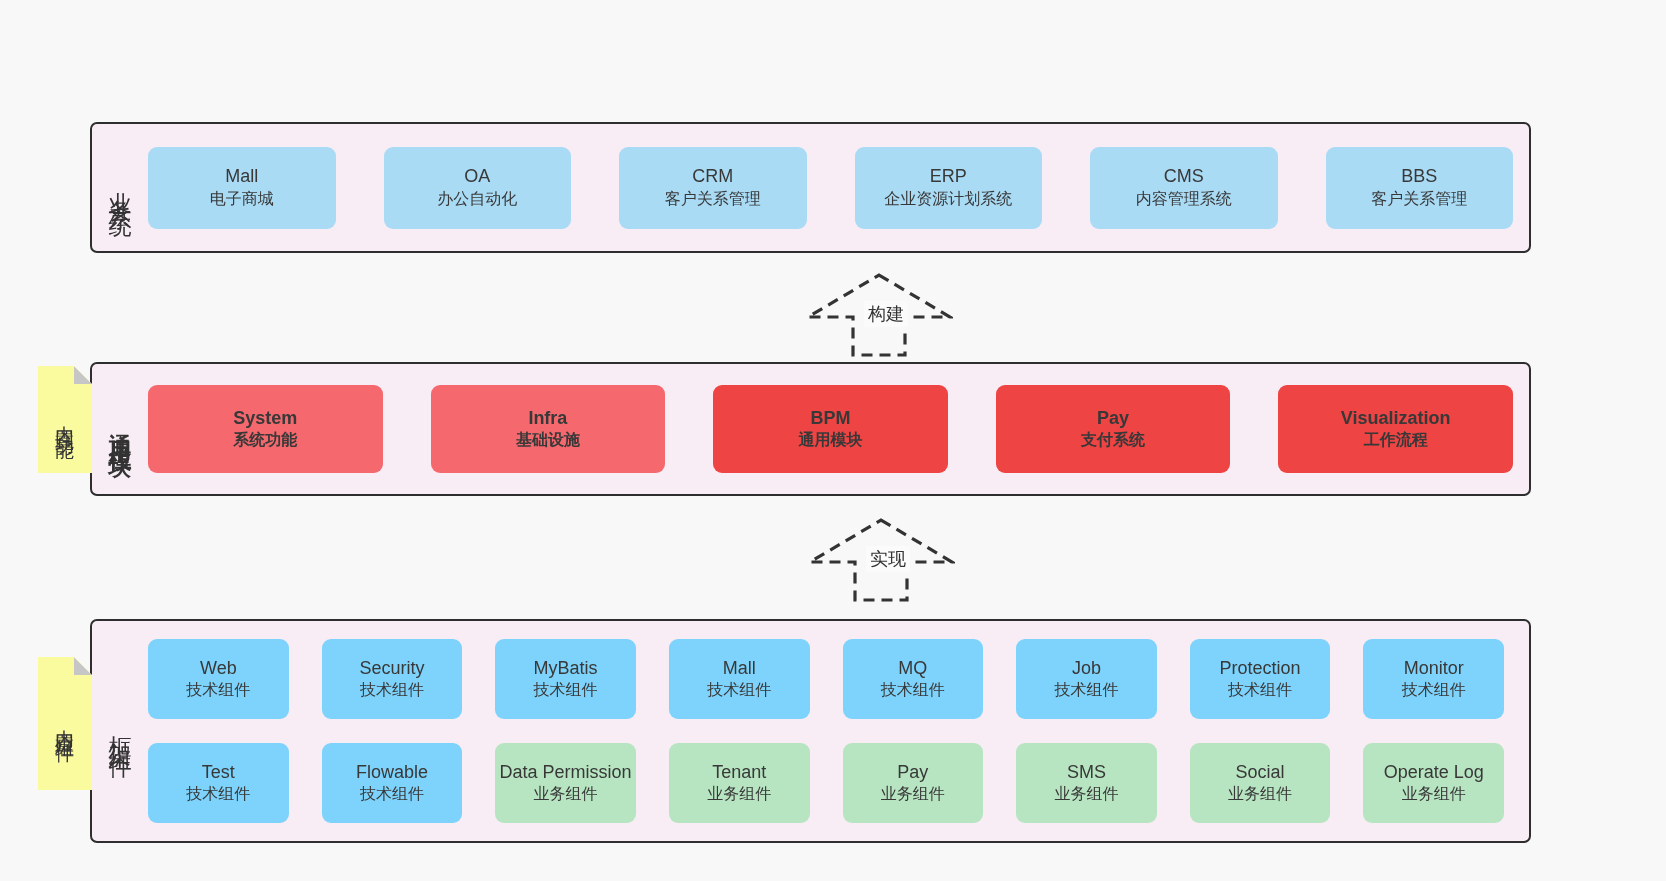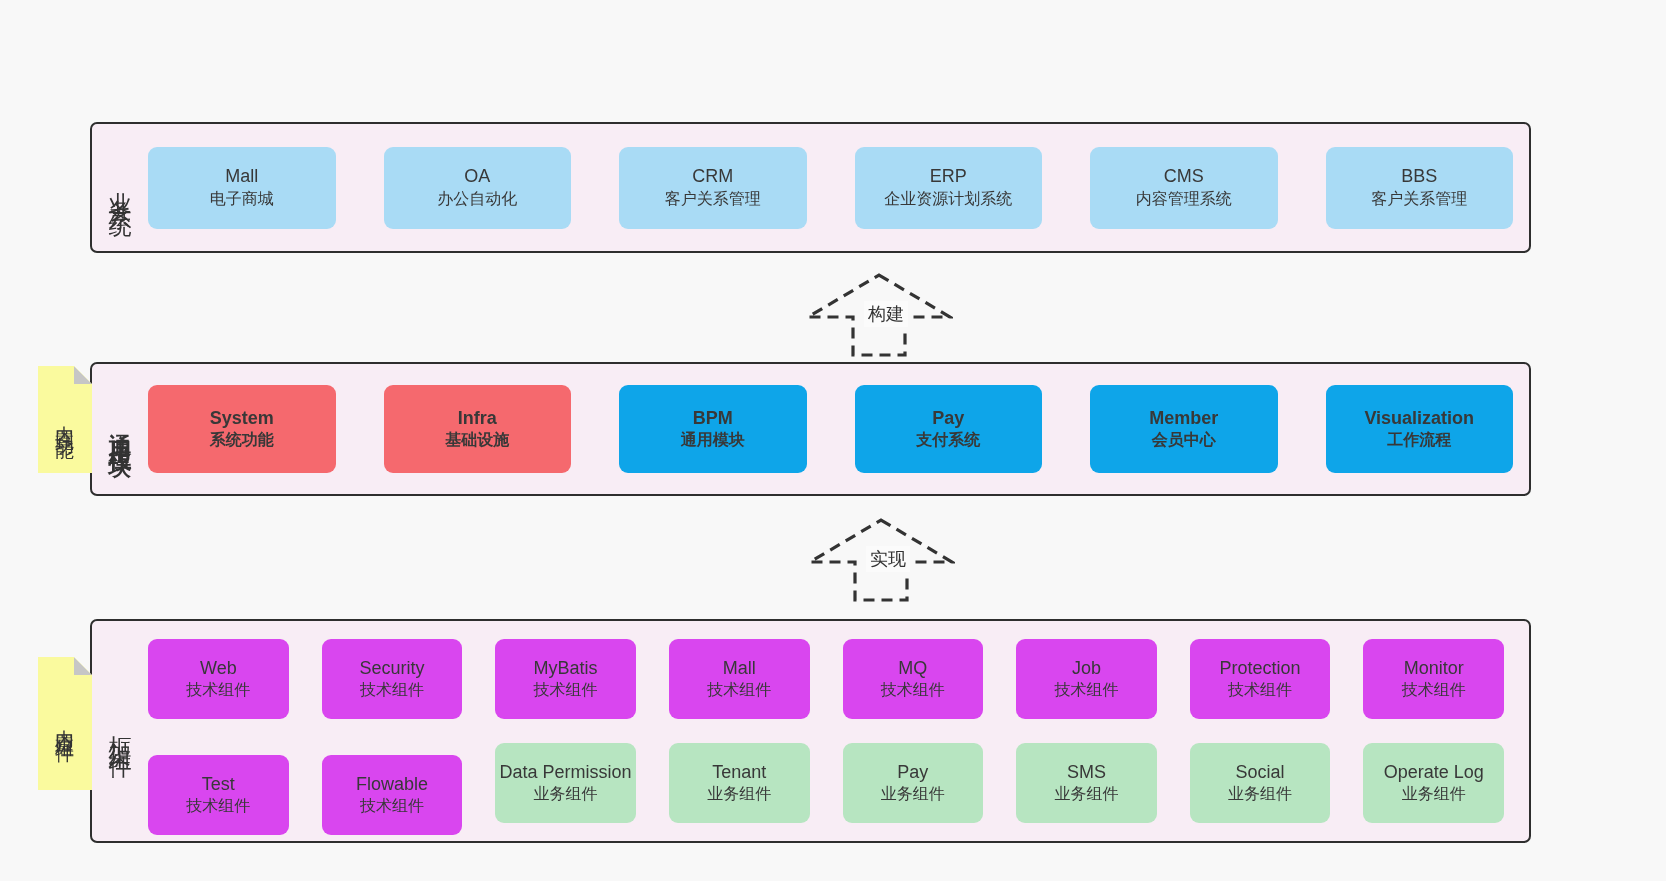--- a/index.html
+++ b/index.html
@@ -31,22 +31,22 @@
     flex:1;display:flex;flex-direction:column;justify-content:center;align-items:center;
     border-radius:9px;text-align:center;padding:2px 4px;box-sizing:border-box;
   }
   .boxes .box{height:82px;}
   #layer-modules .boxes .box{height:88px;}
   .row8 .box{height:80px;}
   .bn{font-size:18px;line-height:1.3;}
   .bd{font-size:16px;line-height:1.3;}
   .v-blue{background:#a9dbf5;}
   .v-red{background:#f5696e;}
-  .v-pink{background:#0ea5e9;}
-  .v-green{background:#d946ef;margin-top:12px;}
+  .v-pink{background:#ef4444;}
+  .v-green{background:#7dd3fc;}
   .v-green-light{background:#b7e5c1;}
   
   .arrow{position:absolute;width:148px;height:86px;}
   #arrow-build{left:805px;top:272px;}
   #arrow-implement{left:807px;top:517px;}
   .arrow svg{position:absolute;inset:0;}
   .arrow-label{
     position:absolute;left:50%;top:42px;transform:translate(-50%,-50%);
     background:#fbfbfb;padding:1px 4px;font-size:18px;color:#333;white-space:nowrap;margin-left:7px;
   }
@@ -131,24 +131,20 @@
         </div>
         <div class="box v-pink">
           <span class="bn">BPM</span>
           <span class="bd">通用模块</span>
         </div>
         <div class="box v-pink">
           <span class="bn">Pay</span>
           <span class="bd">支付系统</span>
         </div>
         <div class="box v-pink">
-          <span class="bn">Member</span>
-          <span class="bd">会员中心</span>
-        </div>
-        <div class="box v-pink">
           <span class="bn">Visualization</span>
           <span class="bd">工作流程</span>
         </div>
       </div>
     </div>
   </div>
 
   <div class="arrow" id="arrow-implement">
     <svg width="148" height="86" viewBox="0 0 148 86">
       <polygon points="74,3 145,45 100,45 100,83 48,83 48,45 3,45" fill="none" stroke="#333333" stroke-width="3.2" stroke-dasharray="11 7" stroke-linejoin="miter"></polygon>

